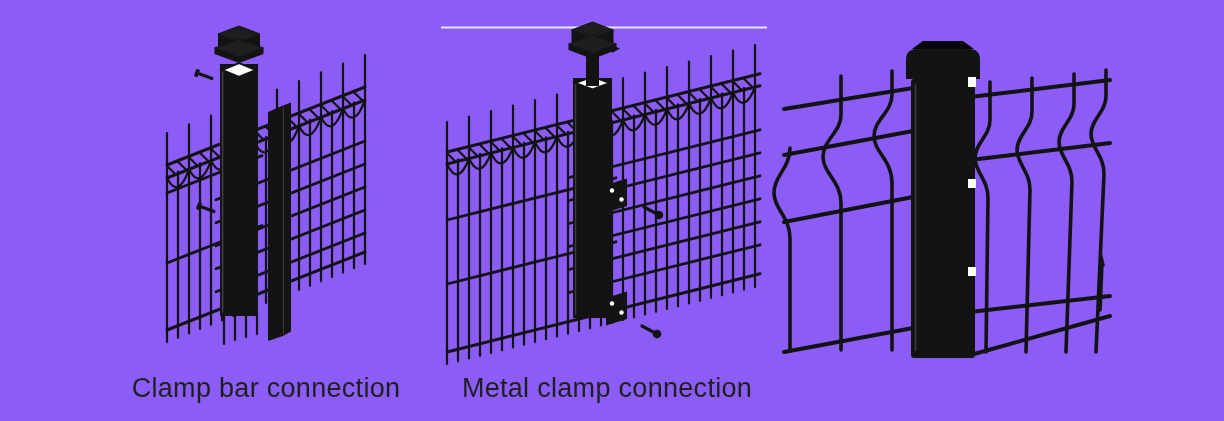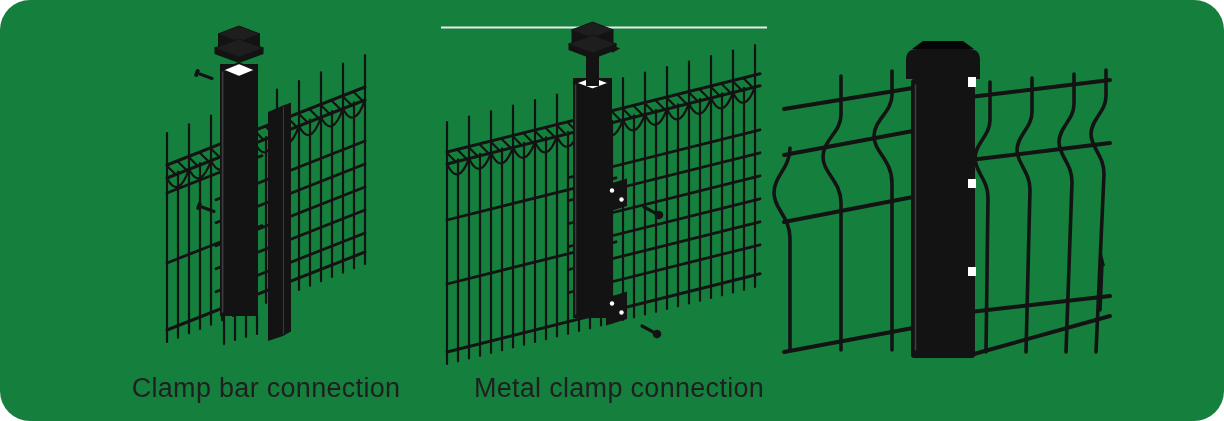--- a/index.html
+++ b/index.html
@@ -21,21 +21,21 @@
   #fig-clamp-bar{left:115px;top:18px;width:330px;height:345px;}
   #fig-metal-clamp{left:435px;top:18px;width:335px;height:345px;}
   #fig-peach-post{left:763px;top:38px;width:352px;height:325px;}
   #caption-0{left:116px;width:300px;}
   #caption-1{left:457px;width:300px;}
   #caption-2{left:801px;width:300px;}
 </style>
 </head>
 <body>
 
-<div class="stage" style="background: #15803d; border-radius: 30px;">
+<div class="stage" style="background: #8b5cf6;">
 
   <figure class="fig" id="fig-clamp-bar">
     <svg id="art0" width="330" height="345" viewBox="115 18 330 345">
         <g>
           <line x1="167" y1="133" x2="167" y2="342" stroke="#131313" stroke-width="2.2" stroke-linecap="round"></line>
           <line x1="178" y1="171.7" x2="178" y2="337.7" stroke="#131313" stroke-width="2.2" stroke-linecap="round"></line>
           <line x1="189" y1="124.3" x2="189" y2="333.3" stroke="#131313" stroke-width="2.2" stroke-linecap="round"></line>
           <line x1="200" y1="163" x2="200" y2="329" stroke="#131313" stroke-width="2.2" stroke-linecap="round"></line>
           <line x1="211" y1="115.7" x2="211" y2="324.7" stroke="#131313" stroke-width="2.2" stroke-linecap="round"></line>
           <line x1="222" y1="154.3" x2="222" y2="320.3" stroke="#131313" stroke-width="2.2" stroke-linecap="round"></line>
@@ -268,15 +268,15 @@
           <rect x="911" y="79" width="64" height="279" rx="3" fill="#131313"></rect>
           <line x1="915.5" y1="85" x2="915.5" y2="350" stroke="#3d3d3d" stroke-width="1.6" stroke-linecap="round"></line>
           <rect x="968" y="77" width="8" height="10" fill="#fff"></rect>
           <rect x="968" y="179" width="8" height="9" fill="#fff"></rect>
           <rect x="968" y="267" width="8" height="9" fill="#fff"></rect>
         </g>
       </svg>
   </figure>
 
   <div class="caption" id="caption-0" style="color: rgb(31, 31, 31);">Clamp bar connection</div>
-  <div class="caption" id="caption-1" style="color: rgb(31, 31, 31); margin-left: 12px;">Metal clamp connection</div>
+  <div class="caption" id="caption-1" style="color: rgb(31, 31, 31);">Metal clamp connection</div>
 
 </div>
 
 </body></html>

